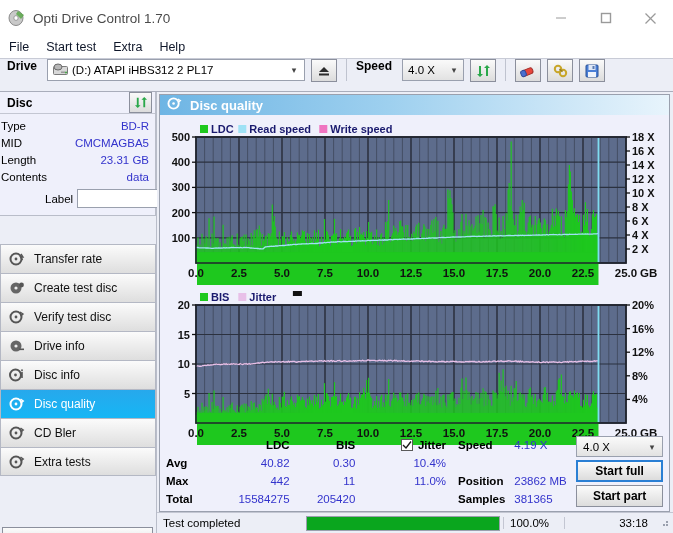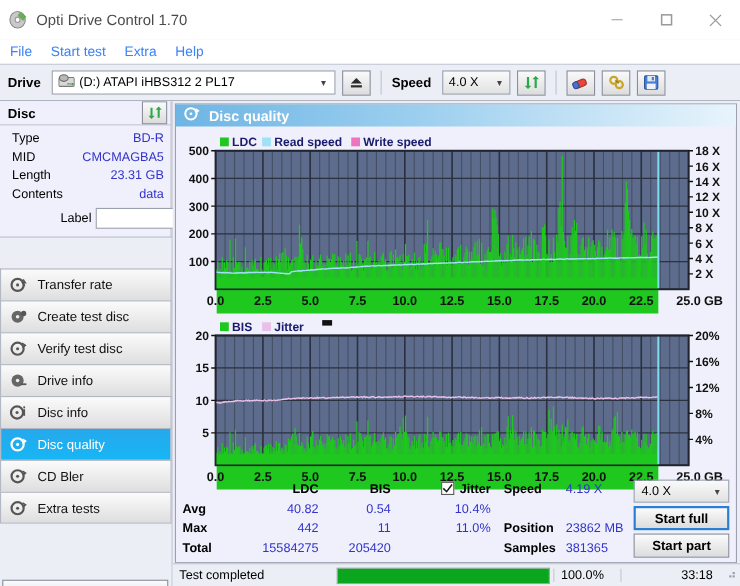--- a/index.html
+++ b/index.html
@@ -14,47 +14,47 @@
 
   
   .titlebar { height:36px; background:#ffffff; display:flex; align-items:center; padding-left:8px; flex:0 0 36px; }
   .app-icon { width:18px; height:18px; margin-right:7px; position:relative; flex:0 0 18px; }
   .win-title { font-size:13.5px; color:#4a4a4a; flex:1; }
   .win-btns { display:flex; height:36px; }
   .win-btn { width:45px; height:36px; display:flex; align-items:center; justify-content:center; color:#888; }
   .win-btn svg { display:block; }
 
   
-  .menubar { height:22px; background:#ffffff; display:flex; align-items:center; padding-left:9px; flex:0 0 22px; font-size:12.5px; color:#3b82f6; }
+  .menubar { height:22px; background:#ffffff; display:flex; align-items:center; padding-left:9px; flex:0 0 22px; font-size:12.5px; color:#0f172a; }
   .menuitem { padding:2px 9px 2px 0; margin-right:8px; }
 
   
   .toolbar { height:34px; background:#eceef6; border-top:1px solid #c8cbd6; border-bottom:1px solid #a9adbb;
-             display:flex; align-items:center; padding:0 7px; gap:6px; flex:0 0 34px; }
+             display:flex; padding:0 7px; gap:6px; flex:0 0 34px; }
   .tb-label { font-weight:bold; font-size:12px; color:#000; margin-right:4px; }
   .drive-select { flex:0 0 258px; height:22px; background:#fff; border:1px solid #9aa0ae;
                   display:flex; align-items:center; padding:0 3px; font-size:11.5px; position:relative; }
   .drive-select .dtext { flex:1; white-space:nowrap; overflow:hidden; }
   .caret { width:14px; text-align:center; color:#444; font-size:9px; }
   .tb-btn { width:26px; height:23px; background:linear-gradient(#fafafa,#dcdcdc); border:1px solid #8b8f9c;
             display:flex; align-items:center; justify-content:center; }
   .speed-select { width:62px; height:22px; background:linear-gradient(#fafafa,#e2e2e2); border:1px solid #9aa0ae;
                   display:flex; align-items:center; padding:0 2px 0 5px; font-size:11.5px; }
   .tb-sep { width:1px; height:22px; background:#bfc3cf; margin:0 3px; }
 
   
   .body { flex:1; display:flex; background:#eceef6; overflow:hidden; }
 
   
   .sidebar { width:157px; flex:0 0 157px; background:#eceef6; display:flex; flex-direction:column;
              border-right:1px solid #b9bdc9;gap:24px; }
   .disc-panel { border:1px solid #b9bdc9; border-left:0; border-top:0; background:#eff0fb; }
   .disc-head { height:22px; display:flex; align-items:center; padding:0 3px 0 7px; border-bottom:1px solid #c3c6d2; }
   .disc-head .t { font-weight:bold; font-size:12px; flex:1; }
-  .disc-rows { padding:4px 6px 6px 11px; }
+  .disc-rows { padding:4px 6px 6px 1px; }
   .drow { display:flex; font-size:11.5px; line-height:16px; margin-bottom:1px; }
   .drow .k { flex:1; color:#000; }
   .drow .v { color:#3333cc; text-align:right; }
   .label-row { display:flex; align-items:center; margin-top:3px; gap:4px;margin-left:44px; }
   .label-row .k { font-size:11.5px; width:34px; }
   .label-input { flex:1; height:19px; background:#fff; border:1px solid #9aa0ae; }
   .disc-btn { width:23px; height:21px; background:linear-gradient(#fafafa,#dcdcdc); border:1px solid #8b8f9c;
               display:flex; align-items:center; justify-content:center; }
 
   .navlist { margin-top:4px; display:flex; flex-direction:column; }
@@ -1396,21 +1396,21 @@
             <div class="st-cell lbl">Total</div>
           </div>
           <div class="st-col" style="width:88px; text-align:right;">
             <div class="st-cell st-hdr">LDC</div>
             <div class="st-cell num">40.82</div>
             <div class="st-cell num">442</div>
             <div class="st-cell num">15584275</div>
           </div>
           <div class="st-col" style="width:68px; text-align:right;">
             <div class="st-cell st-hdr">BIS</div>
-            <div class="st-cell num">0.54</div>
+            <div class="st-cell num">0.30</div>
             <div class="st-cell num">11</div>
             <div class="st-cell num">205420</div>
           </div>
           <div class="st-col" style="width:98px; text-align:right; padding-right:4px;">
             <div class="st-cell">
               <span class="chk">
                 <svg width="10" height="10" viewBox="0 0 10 10">
                     <polyline points="1,5 4,8 9,1.5" fill="none" stroke="#1a1a1a" stroke-width="1.4"></polyline>
                   </svg>
               </span><span class="st-hdr">Jitter</span>

